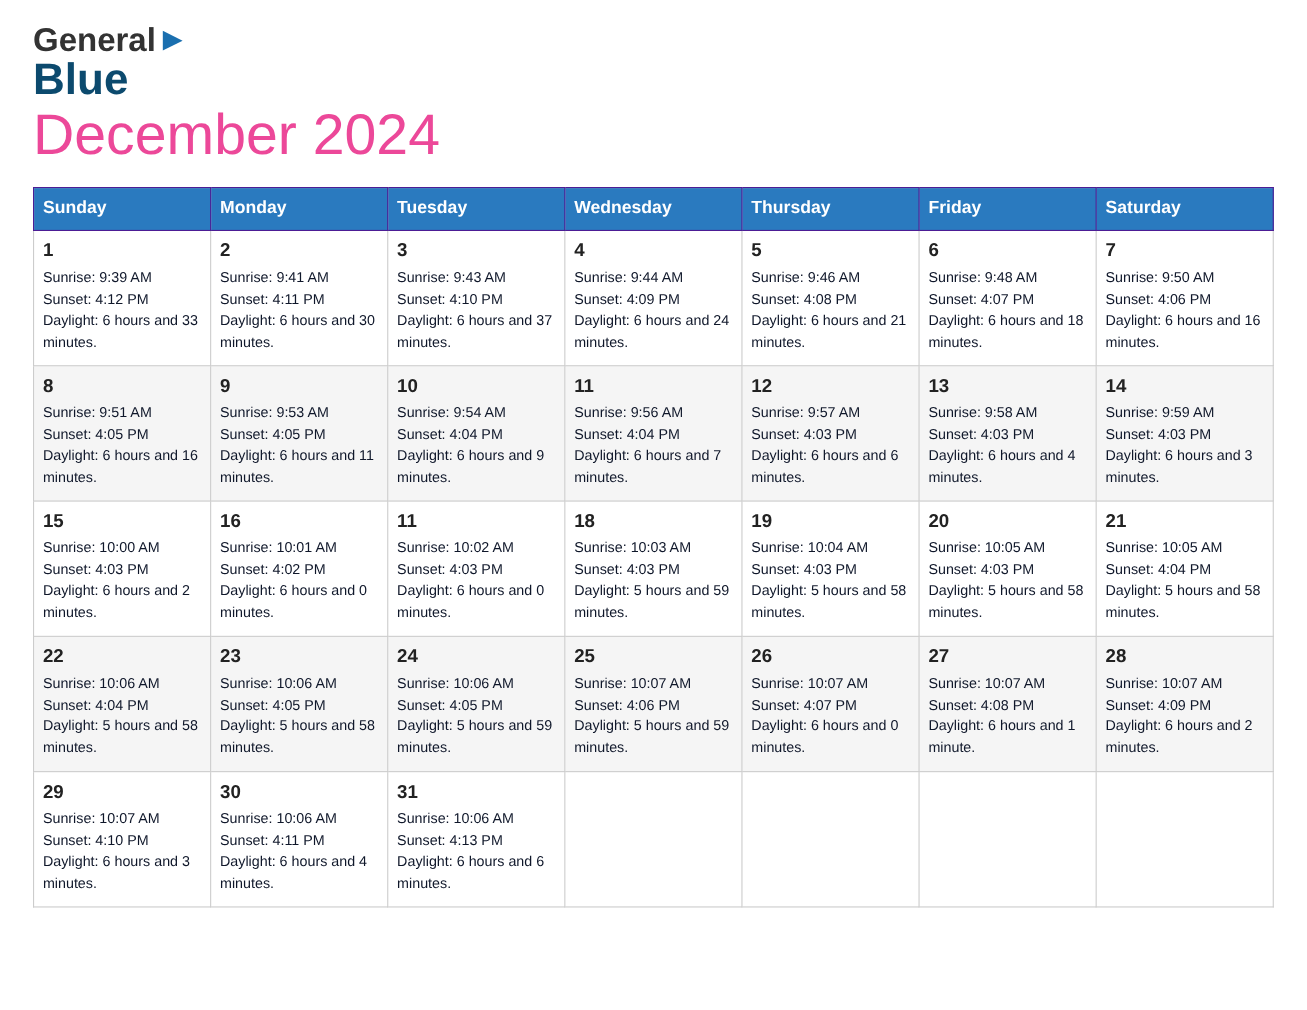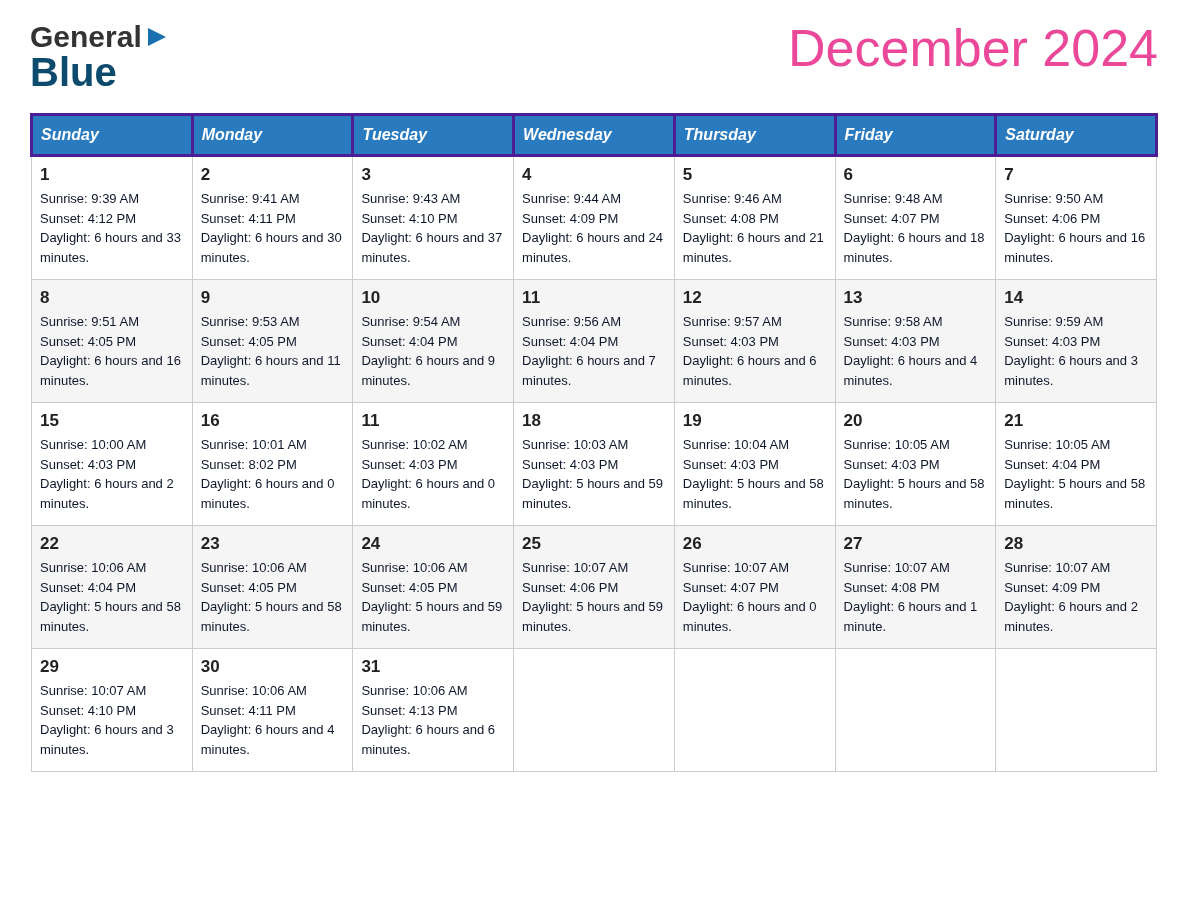--- a/index.html
+++ b/index.html
@@ -8,20 +8,21 @@
       background: #fff;
       width: 1188px;
       min-height: 918px;
       padding: 20px 30px;
     }
     .header {
       display: flex;
       justify-content: space-between;
       align-items: flex-start;
       margin-bottom: 18px;
+      flex-direction: column;
     }
     .logo {
       display: flex;
       flex-direction: column;
       align-items: flex-start;
     }
     .title-block {
       text-align: right;
     }
     .month-title {
@@ -40,22 +41,21 @@
       border-collapse: collapse;
       border: 1px solid #ccc;
     }
     .calendar th {
       background: #2a7abf;
       color: #fff;
       font-size: 16px;
       font-weight: bold;
       padding: 10px 8px;
       text-align: left;
-      border: 3px solid #4c1d95;
-      font-style: italic;
+      border: 1px solid #4c1d95;
     }
     .calendar td {
       vertical-align: top;
       border: 1px solid #ccc;
       padding: 8px 8px 12px 8px;
       width: 14.28%;
       min-height: 110px;
     }
     .calendar tr:nth-child(even) td {
       background: #f5f5f5;
@@ -239,21 +239,21 @@
           <div class="day-info">
             <span>Sunrise: 10:00 AM</span><br>
             <span>Sunset: 4:03 PM</span><br>
             <span>Daylight: 6 hours and 2 minutes.</span>
           </div>
         </td>
         <td>
           <span class="day-number">16</span>
           <div class="day-info">
             <span>Sunrise: 10:01 AM</span><br>
-            <span>Sunset: 8:02 PM</span><br>
+            <span>Sunset: 4:02 PM</span><br>
             <span>Daylight: 6 hours and 0 minutes.</span>
           </div>
         </td>
         <td>
           <span class="day-number">11</span>
           <div class="day-info">
             <span>Sunrise: 10:02 AM</span><br>
             <span>Sunset: 4:03 PM</span><br>
             <span>Daylight: 6 hours and 0 minutes.</span>
           </div>

